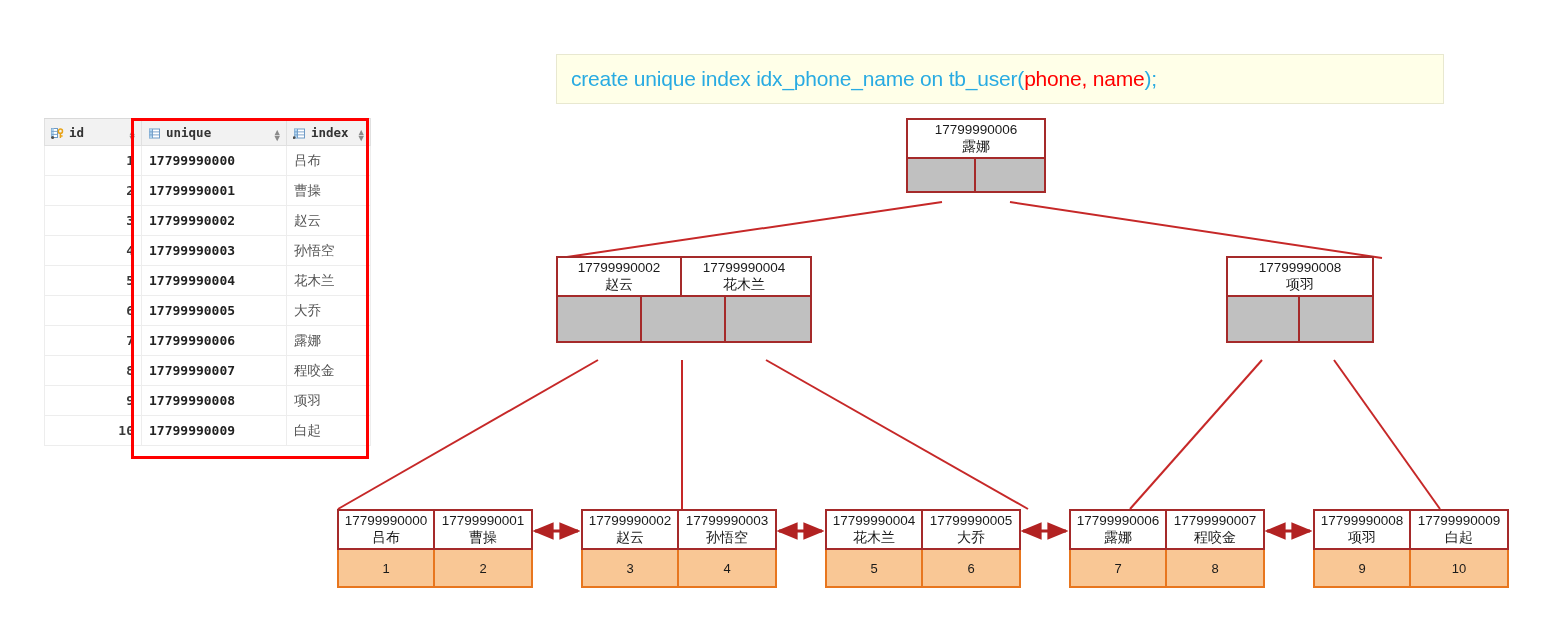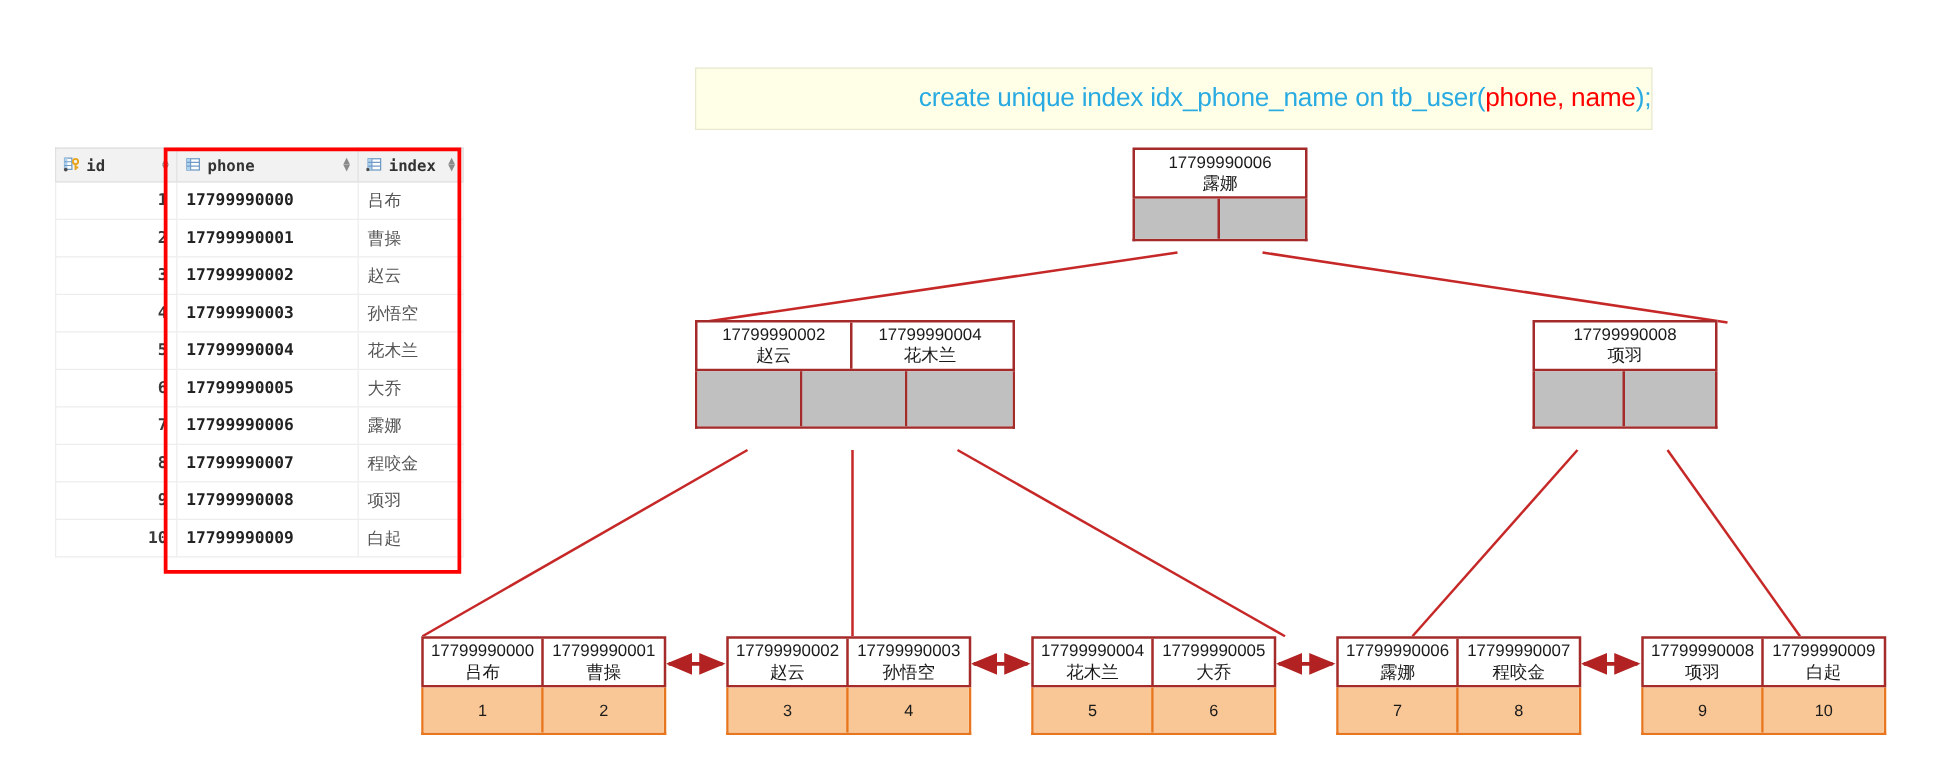--- a/index.html
+++ b/index.html
@@ -13,29 +13,29 @@
     position: relative;
     font-family: "Liberation Sans", "DejaVu Sans", sans-serif;
     overflow: hidden;
   }
 
   
   #sql-banner {
     position: absolute;
     left: 556px;
     top: 54px;
-    width: 766px;
+    width: 888px;
     height: 50px;
     background: #FFFFE8;
     border: 1px solid #E8E8D0;
     box-sizing: border-box;
     display: flex;
     align-items: center;
+    padding-left: 14px;
     white-space: nowrap;
-    justify-content: flex-end;
   }
   .sql-text {
     font-size: 21px;
     color: #29ABE2;
     letter-spacing: -0.2px;
   }
   .sql-text .hl { color: #FF0000; }
 
   
   #data-table {
@@ -80,21 +80,21 @@
     font-size: 13px;
     color: #222222;
     width: 130px;
   }
   #data-table td.c-name {
     font-size: 13.5px;
     color: #555555;
   }
   .th-inner {
     display: flex;
-    align-items: flex-start;
+    align-items: flex-end;
     gap: 5px;
   }
   .th-label { flex: 0 0 auto; }
   .th-sort {
     margin-left: auto;
     font-size: 9px;
     color: #8A8A8A;
     line-height: 1;
     display: flex;
     flex-direction: column;
@@ -239,21 +239,21 @@
         <div class="th-inner">
           <span class="col-icon">
             <svg width="13" height="13" viewBox="0 0 13 13">
               <rect x="1.5" y="2" width="10" height="9" fill="#ffffff" stroke="#6F9BC6"></rect>
               <rect x="1.5" y="2" width="3" height="9" fill="#AFD3EE" stroke="none"></rect>
               <line x1="1.5" y1="4.9" x2="11.5" y2="4.9" stroke="#6F9BC6" stroke-width="0.9"></line>
               <line x1="1.5" y1="7.9" x2="11.5" y2="7.9" stroke="#6F9BC6" stroke-width="0.9"></line>
               <line x1="4.5" y1="2" x2="4.5" y2="11" stroke="#6F9BC6" stroke-width="0.9"></line>
             </svg>
           </span>
-          <span class="th-label">phone</span>
+          <span class="th-label">unique</span>
           <span class="th-sort">
               <span>▲</span>
               <span>▼</span>
             </span>
         </div>
       </th>
       <th>
         <div class="th-inner">
           <span class="col-icon">
             <svg width="13" height="13" viewBox="0 0 13 13">

